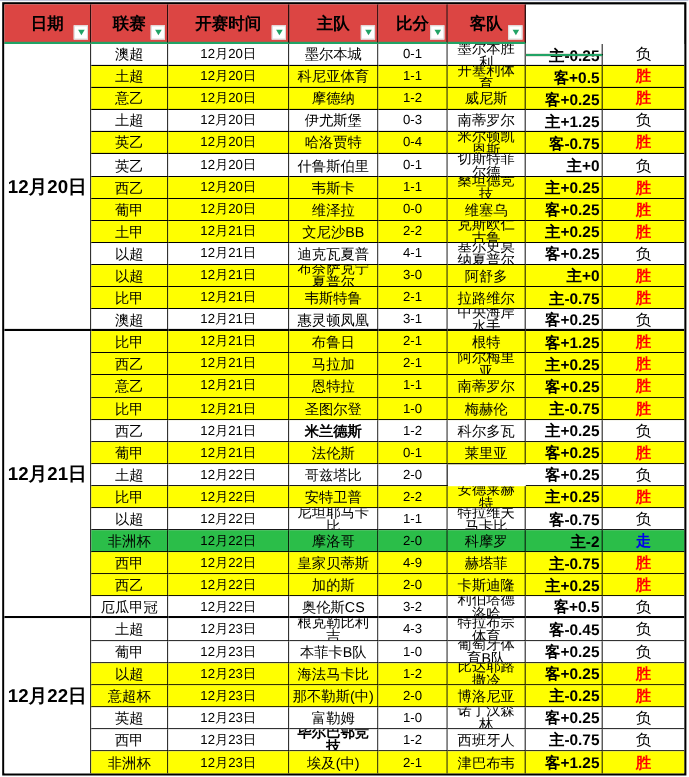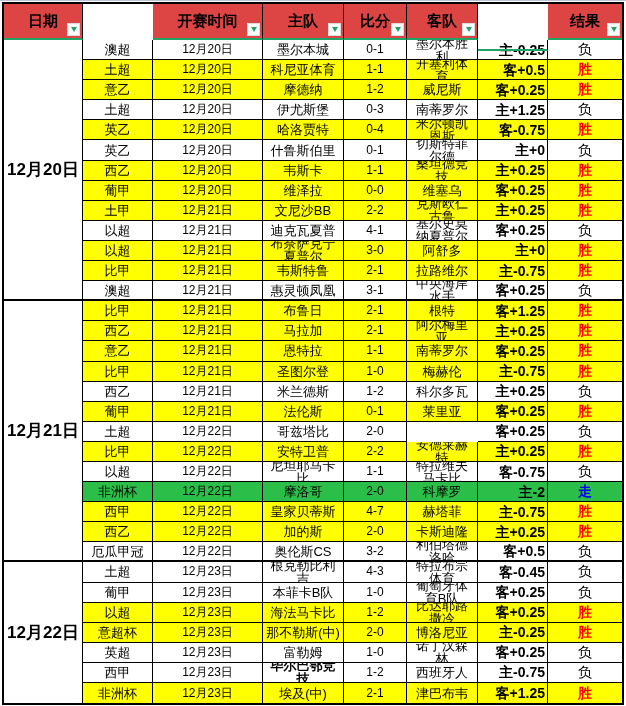--- a/index.html
+++ b/index.html
@@ -69,20 +69,26 @@
 <body>
 
 <div class="top-gridline"></div>
 <div id="grid">
     <div class="hc" style="grid-area: 1 / 1;">
       <span>日期</span>
       <div class="filter">
         <div class="tri"></div>
       </div>
     </div>
+    <div class="hc" style="grid-area: 1 / 2;">
+      <span>联赛</span>
+      <div class="filter">
+        <div class="tri"></div>
+      </div>
+    </div>
     <div class="hc" style="grid-area: 1 / 4;">
       <span>主队</span>
       <div class="filter">
         <div class="tri"></div>
       </div>
     </div>
     <div class="hc" style="grid-area: 1 / 3;">
       <span>开赛时间</span>
       <div class="filter">
         <div class="tri"></div>
@@ -99,26 +105,20 @@
       <div class="filter">
         <div class="tri"></div>
       </div>
     </div>
     <div class="hc" style="grid-area: 1 / 7; margin-top: 45px;">
       <span>方向</span>
       <div class="filter">
         <div class="tri"></div>
       </div>
     </div>
-    <div class="hc lastcol" style="grid-area: 1 / 8;">
-      <span>结果</span>
-      <div class="filter">
-        <div class="tri"></div>
-      </div>
-    </div>
     <div class="datec" style="grid-area: 2 / 1 / span 13;">12月20日</div>
     <div class="datec" style="grid-area: 15 / 1 / span 13;">12月21日</div>
     <div class="datec lastgroup" style="grid-area: 28 / 1 / span 7;">12月22日</div>
     <div class="c league bg-white" style="grid-area: 2 / 2;">
       <span>澳超</span>
     </div>
     <div class="c time bg-white" style="grid-area: 2 / 3;">
       <span>12月20日</span>
     </div>
     <div class="c home bg-white" style="grid-area: 2 / 4;">
@@ -471,21 +471,21 @@
     </div>
     <div class="c result bg-yellow res-red" style="grid-area: 18 / 8;">
       <span>胜</span>
     </div>
     <div class="c league bg-white" style="grid-area: 19 / 2;">
       <span>西乙</span>
     </div>
     <div class="c time bg-white" style="grid-area: 19 / 3;">
       <span>12月21日</span>
     </div>
-    <div class="c home bg-white" style="grid-area: 19 / 4;">
+    <div class="c home bg-white" style="grid-area: 19 / 4; font-weight: bold;">
       <span>米兰德斯</span>
     </div>
     <div class="c score bg-white" style="grid-area: 19 / 5;">
       <span>1-2</span>
     </div>
     <div class="c away bg-white" style="grid-area: 19 / 6;">
       <span>科尔多瓦</span>
     </div>
     <div class="c direction bg-white" style="grid-area: 19 / 7;">
       <span>主+0.25</span>
@@ -601,21 +601,21 @@
     <div class="c league bg-yellow" style="grid-area: 25 / 2;">
       <span>西甲</span>
     </div>
     <div class="c time bg-yellow" style="grid-area: 25 / 3;">
       <span>12月22日</span>
     </div>
     <div class="c home bg-yellow" style="grid-area: 25 / 4;">
       <span>皇家贝蒂斯</span>
     </div>
     <div class="c score bg-yellow" style="grid-area: 25 / 5;">
-      <span>4-7</span>
+      <span>4-9</span>
     </div>
     <div class="c away bg-yellow" style="grid-area: 25 / 6;">
       <span>赫塔菲</span>
     </div>
     <div class="c direction bg-yellow" style="grid-area: 25 / 7;">
       <span>主-0.75</span>
     </div>
     <div class="c result bg-yellow res-red" style="grid-area: 25 / 8;">
       <span>胜</span>
     </div>

